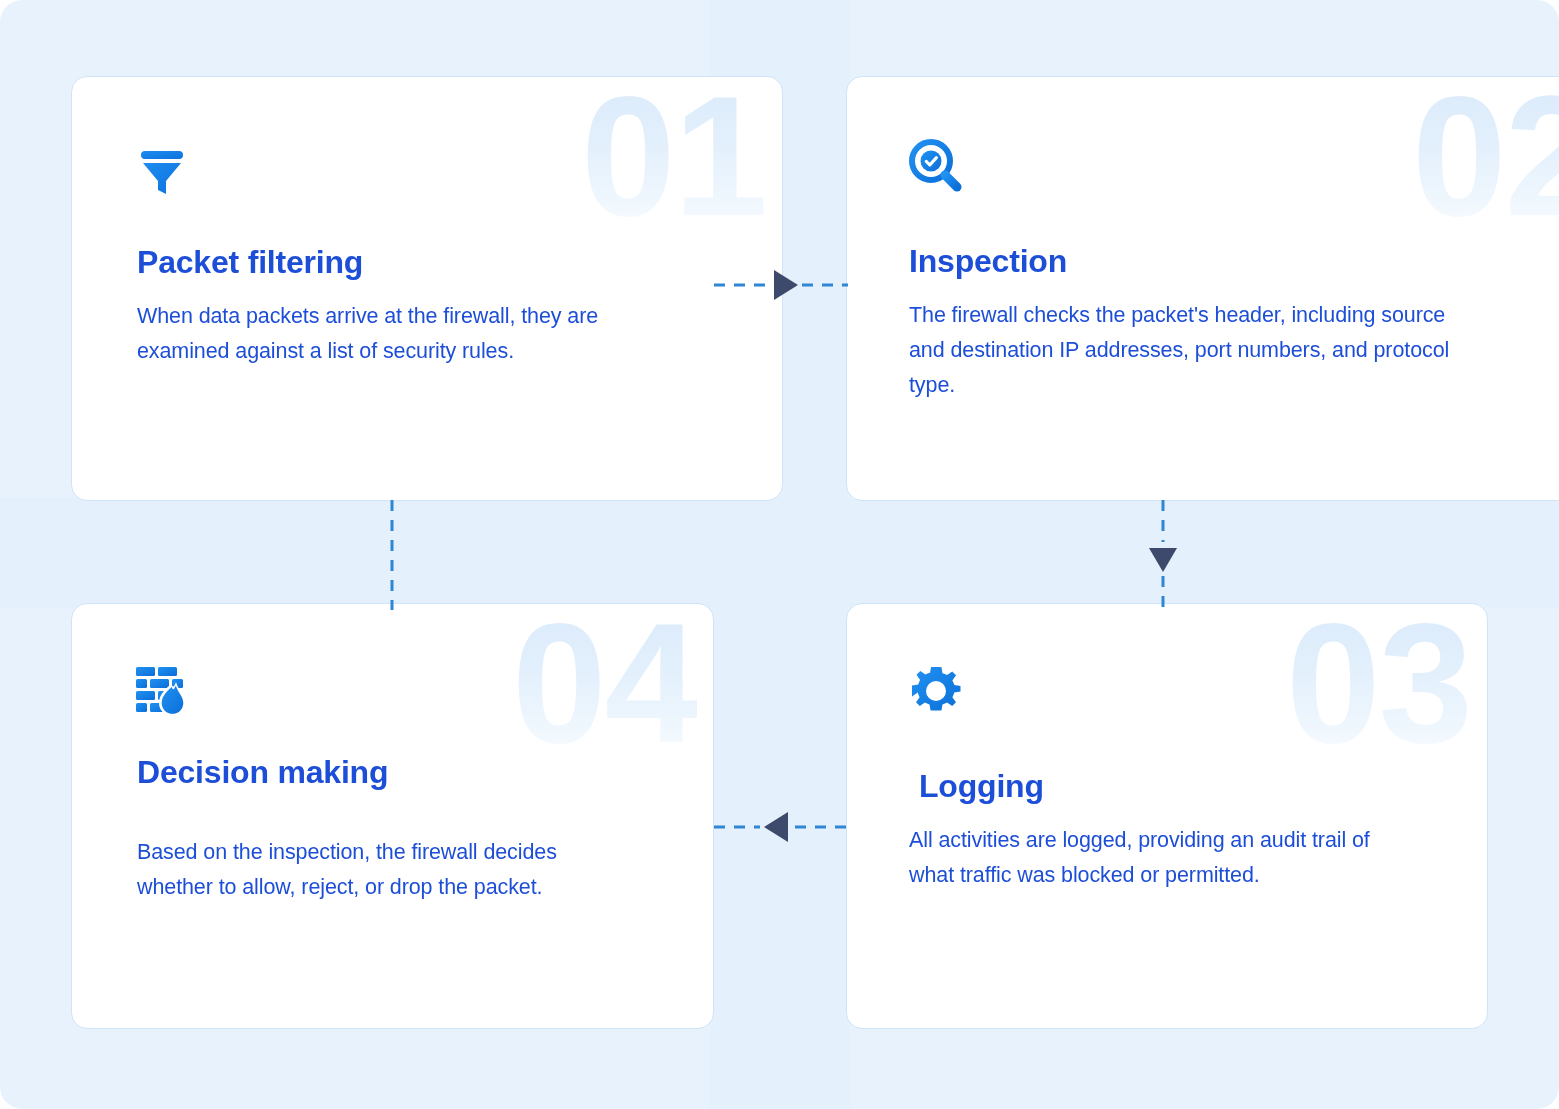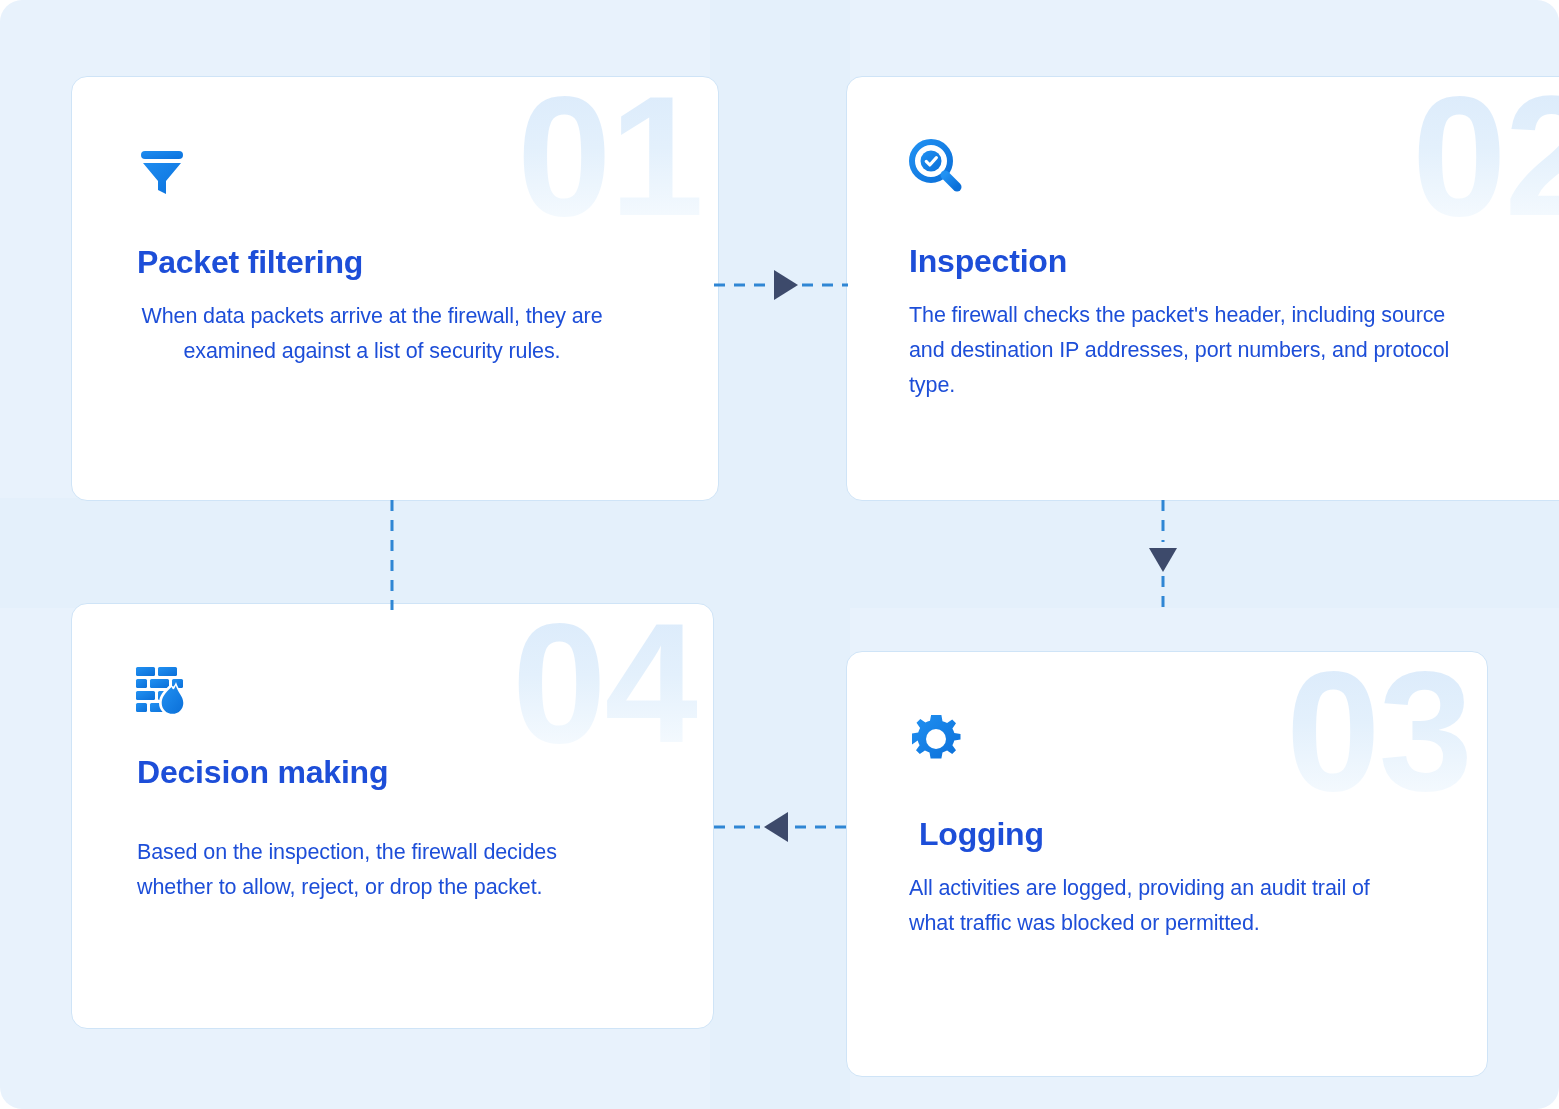--- a/index.html
+++ b/index.html
@@ -43,23 +43,23 @@
   }
 
   
   .card {
     position: absolute;
     background: #ffffff;
     border: 1px solid #cfe4f7;
     border-radius: 16px;
     overflow: hidden;
   }
-  .card.c1 { left: 71px;  top: 76px;  width: 648px; height: 425px; text-align: center; }
+  .card.c1 { left: 71px;  top: 76px;  width: 712px; height: 425px; }
   .card.c2 { left: 846px; top: 76px;  width: 768px; height: 425px; }
-  .card.c3 { left: 846px; top: 603px; width: 642px; height: 426px; margin-top: 48px; }
+  .card.c3 { left: 846px; top: 603px; width: 642px; height: 426px; }
   .card.c4 { left: 71px;  top: 603px; width: 643px; height: 426px; }
 
   
   .watermark {
     position: absolute;
     top: -6px;
     right: 16px;
     font-size: 170px;
     font-weight: 700;
     line-height: 1;

